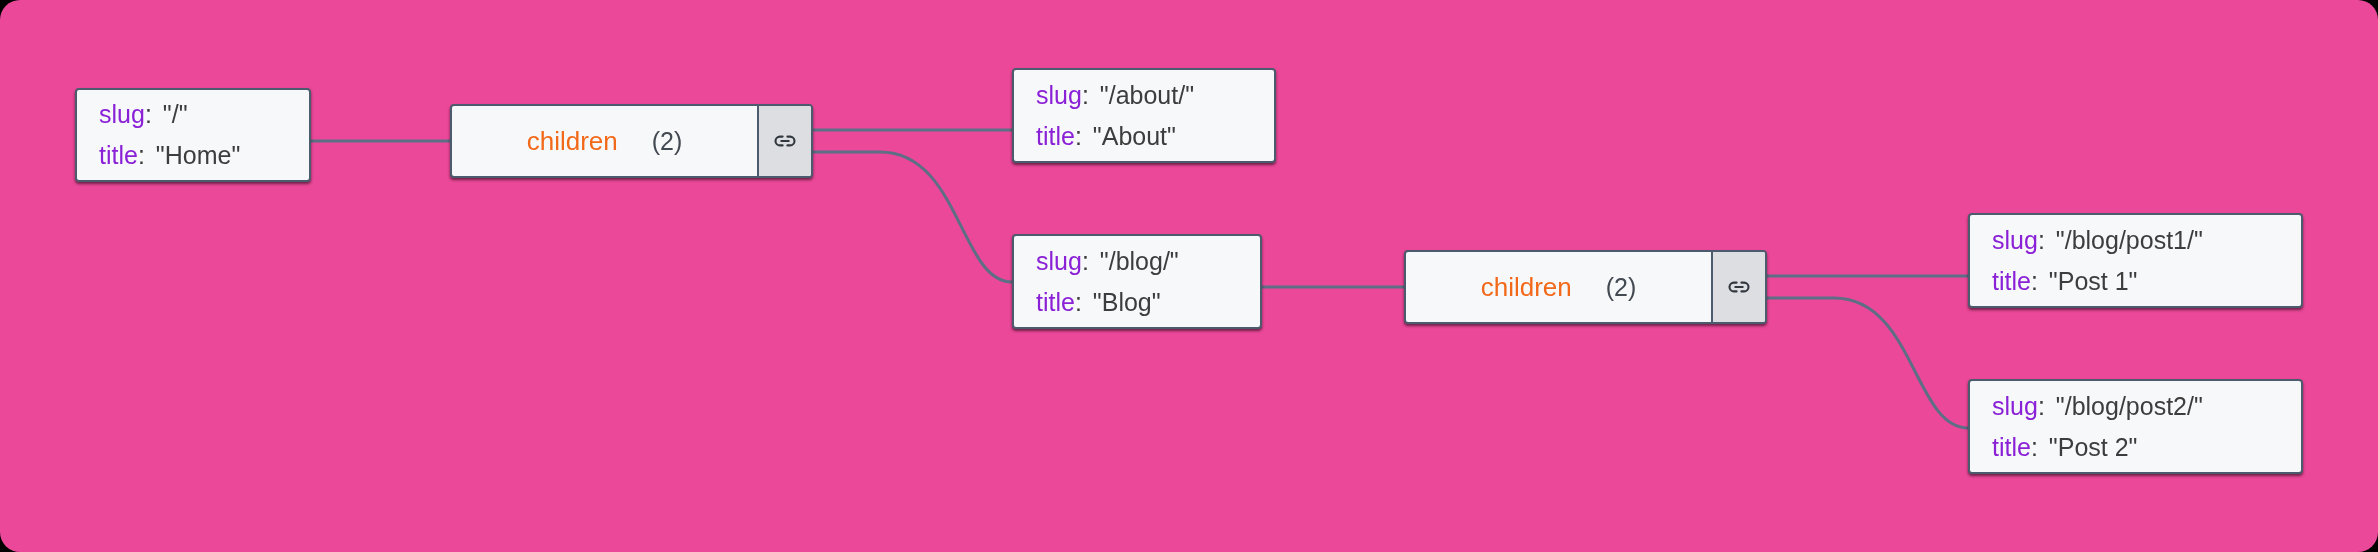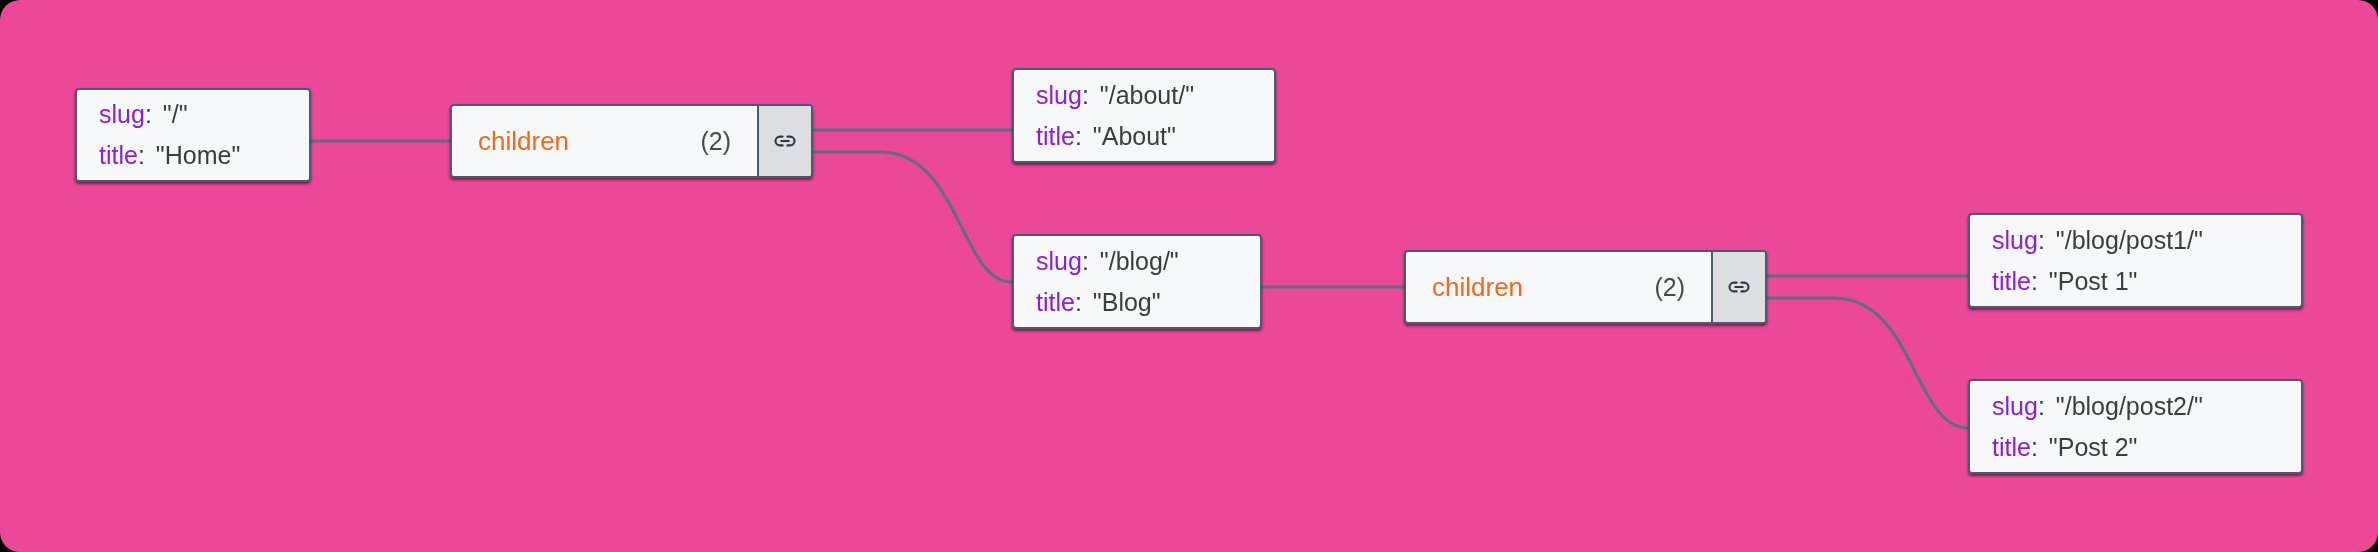--- a/index.html
+++ b/index.html
@@ -72,21 +72,21 @@
     border: 2px solid #4d5b6e;
     border-radius: 4px;
     box-shadow: 0 2px 3px rgba(0,0,0,0.55);
     display: flex;
     align-items: stretch;
     overflow: hidden;
   }
   .children-main {
     display: flex;
     align-items: center;
-    justify-content: space-between;
+    justify-content: center;
     flex: 1 1 auto;
     padding: 0 26px;
   }
   .children-label {
     color: #f2691a;
     font-size: 26px;
     white-space: pre;
   }
   .children-count {
     color: #444a52;

